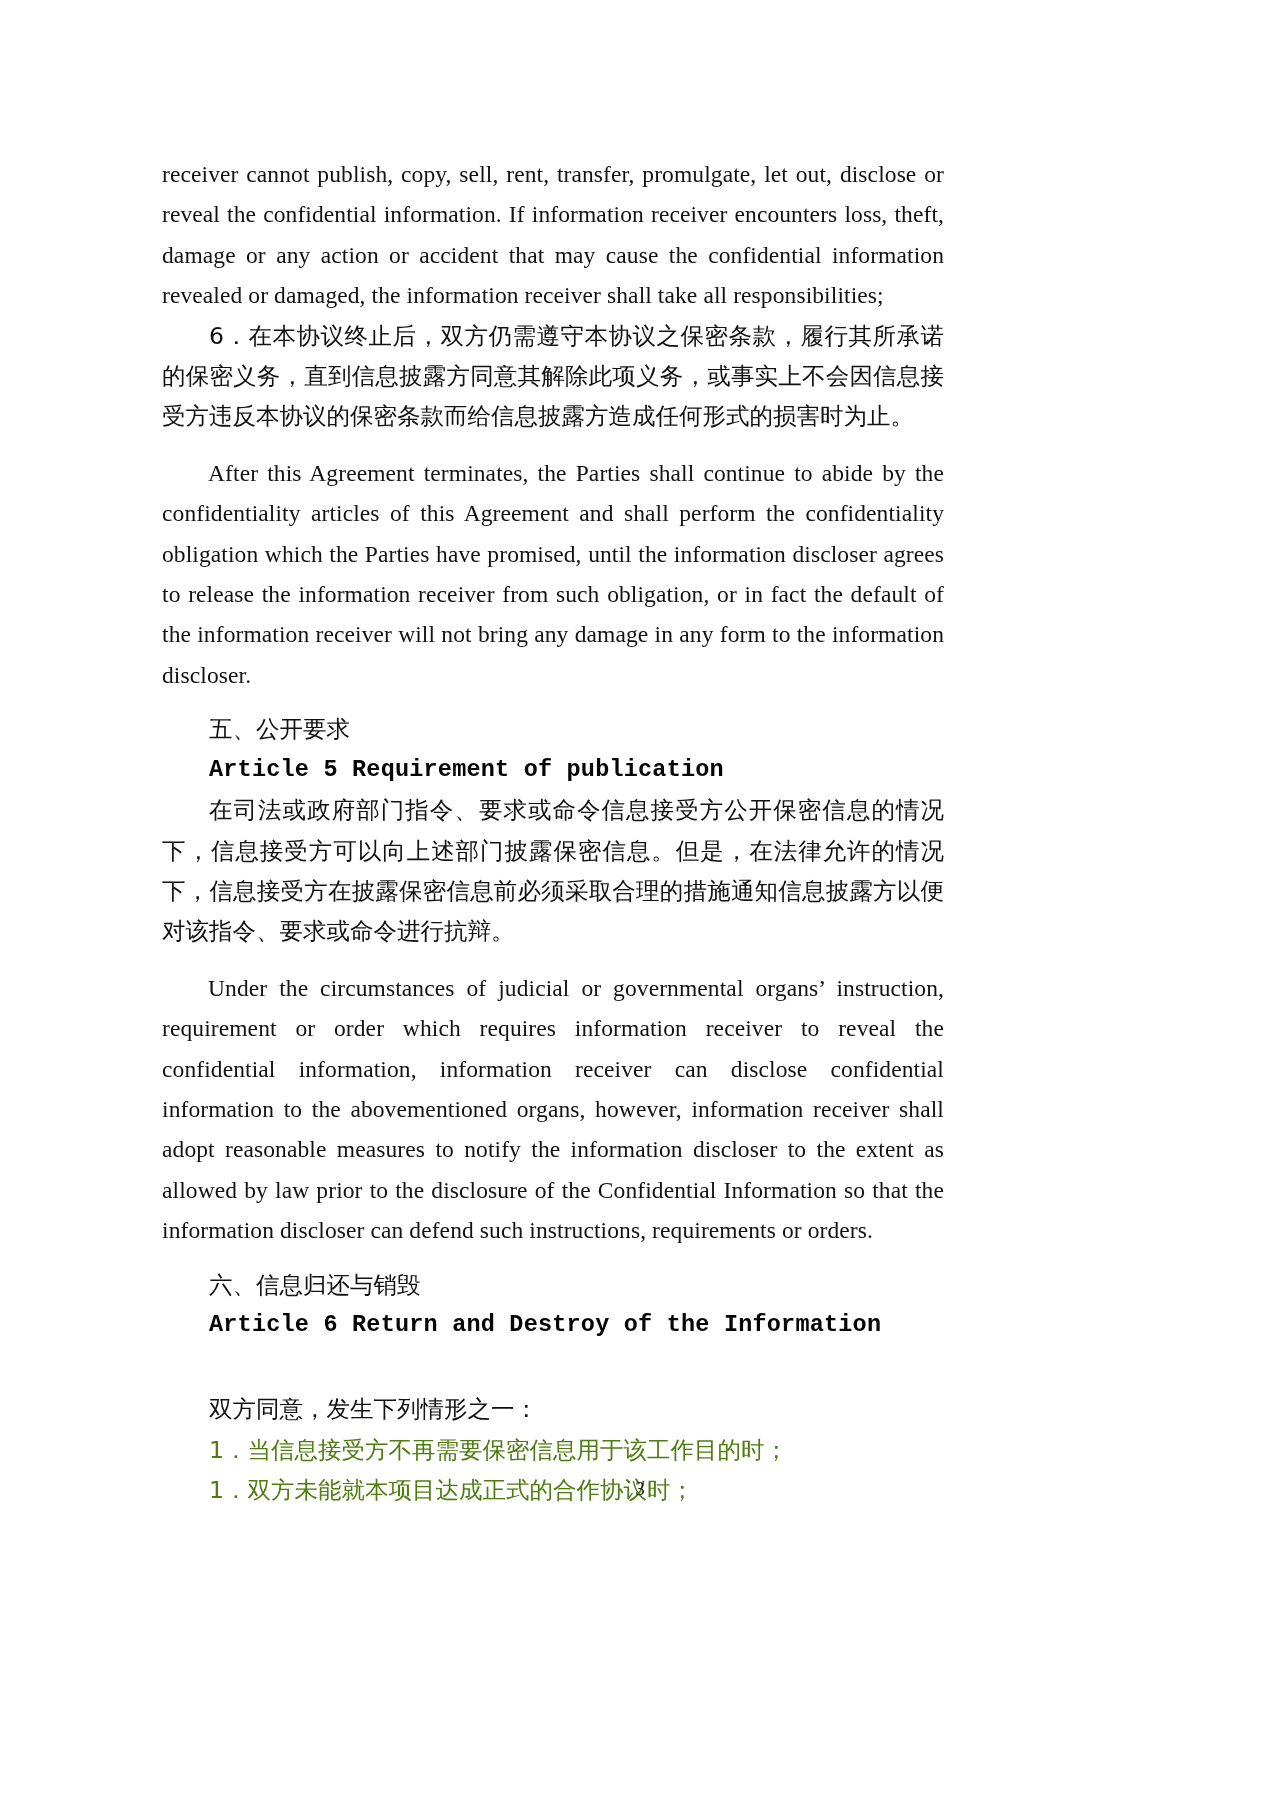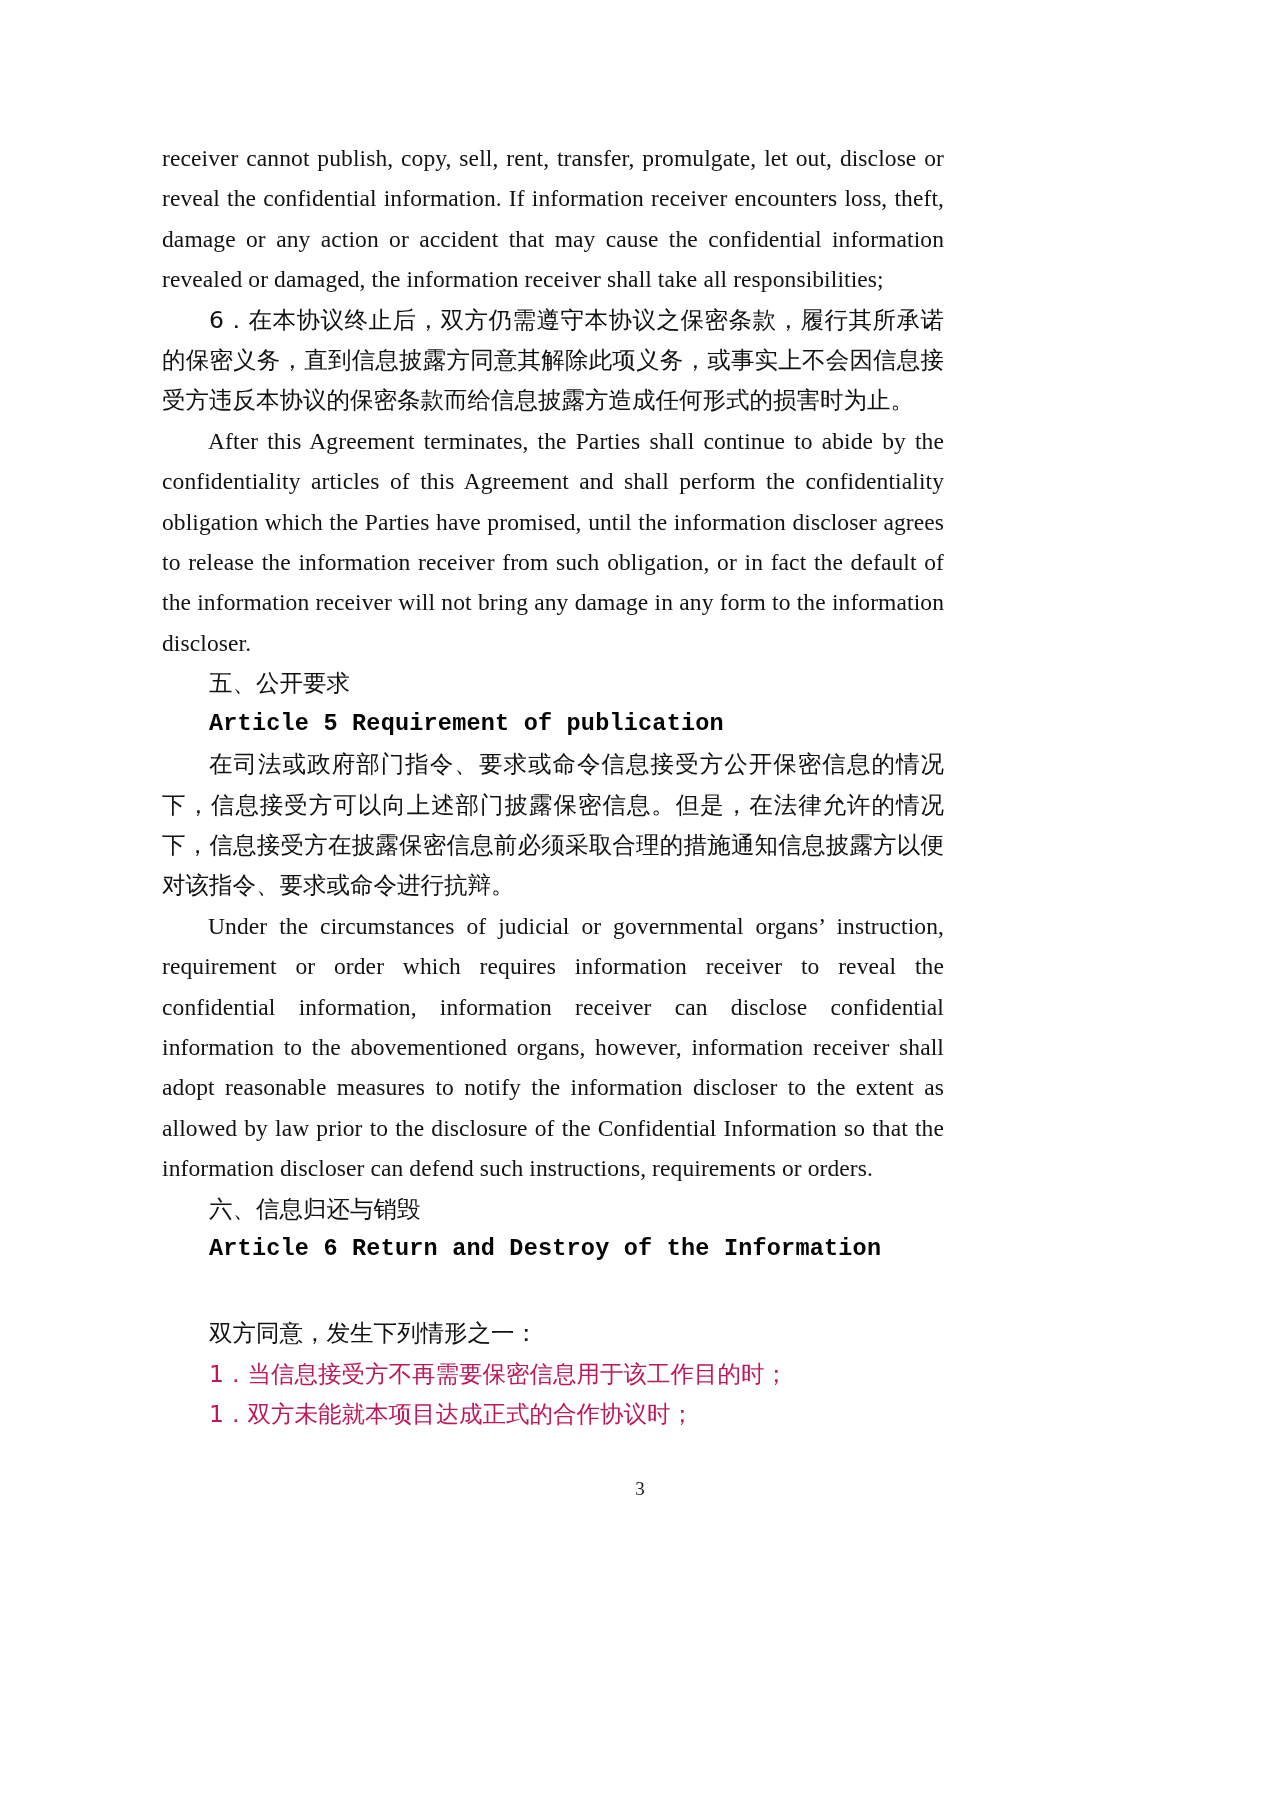--- a/index.html
+++ b/index.html
@@ -33,20 +33,21 @@
     padding: 0;
   }
   .en-para {
     font-family: "Liberation Serif", "DejaVu Serif", serif;
     font-size: 23.5px;
     line-height: 40.4px;
     text-align: justify;
     text-justify: inter-word;
     letter-spacing: 0.1px;
     color: #121212;
+    margin-top: 16px;
   }
   .en-para.first-block {
     text-indent: 0;
   }
   .en-para.indented {
     text-indent: 46px;
   }
   .zh-para {
     font-family: "DejaVu Sans", "Liberation Sans", sans-serif;
     font-size: 23.5px;
@@ -58,35 +59,36 @@
   }
   .zh-para.no-indent {
     text-indent: 0;
   }
   .zh-heading {
     font-family: "DejaVu Sans", "Liberation Sans", sans-serif;
     font-size: 23.5px;
     line-height: 40.4px;
     text-indent: 47px;
     color: #111111;
+    margin-top: 14px;
   }
   .en-heading {
     font-family: Liberation Mono, monospace;
     font-size: 23.5px;
     line-height: 40.4px;
     font-weight: bold;
     text-indent: 47px;
     color: #050505;
     letter-spacing: 0.2px;
   }
   .list-line {
     font-family: "DejaVu Sans", "Liberation Sans", sans-serif;
     font-size: 23.5px;
     line-height: 40.4px;
-    color: #be185d;
+    color: #4d7c0f;
     text-indent: 47px;
   }
   
   .page-number {
     position: absolute;
     left: 0;
     right: 0;
     top: 1478px;
     text-align: center;
     font-family: "Liberation Serif", "DejaVu Serif", serif;

